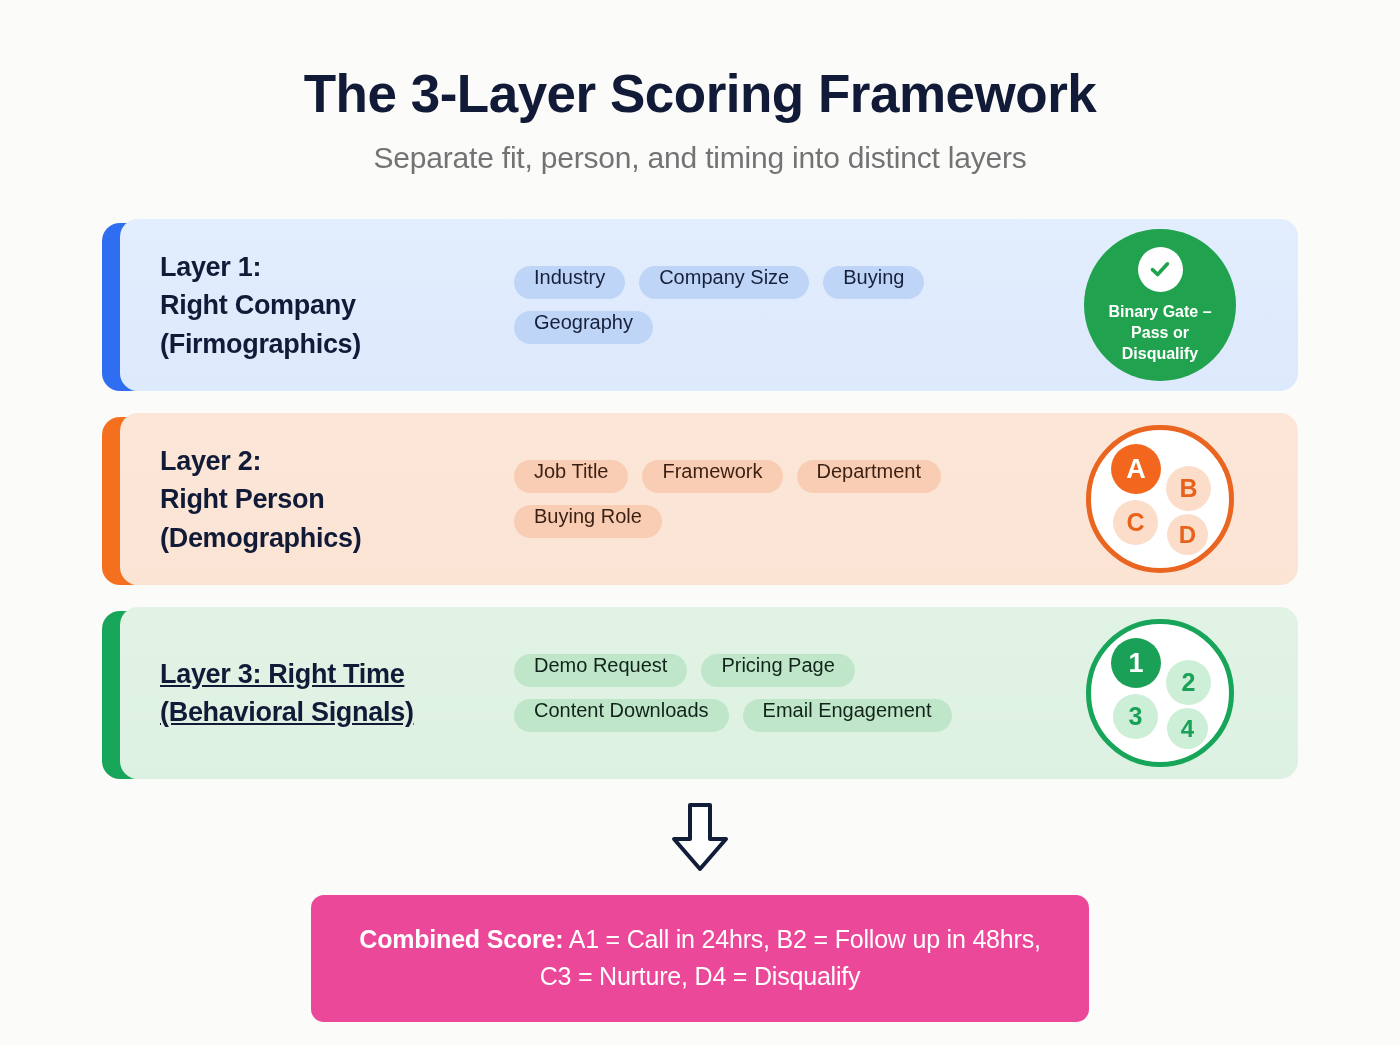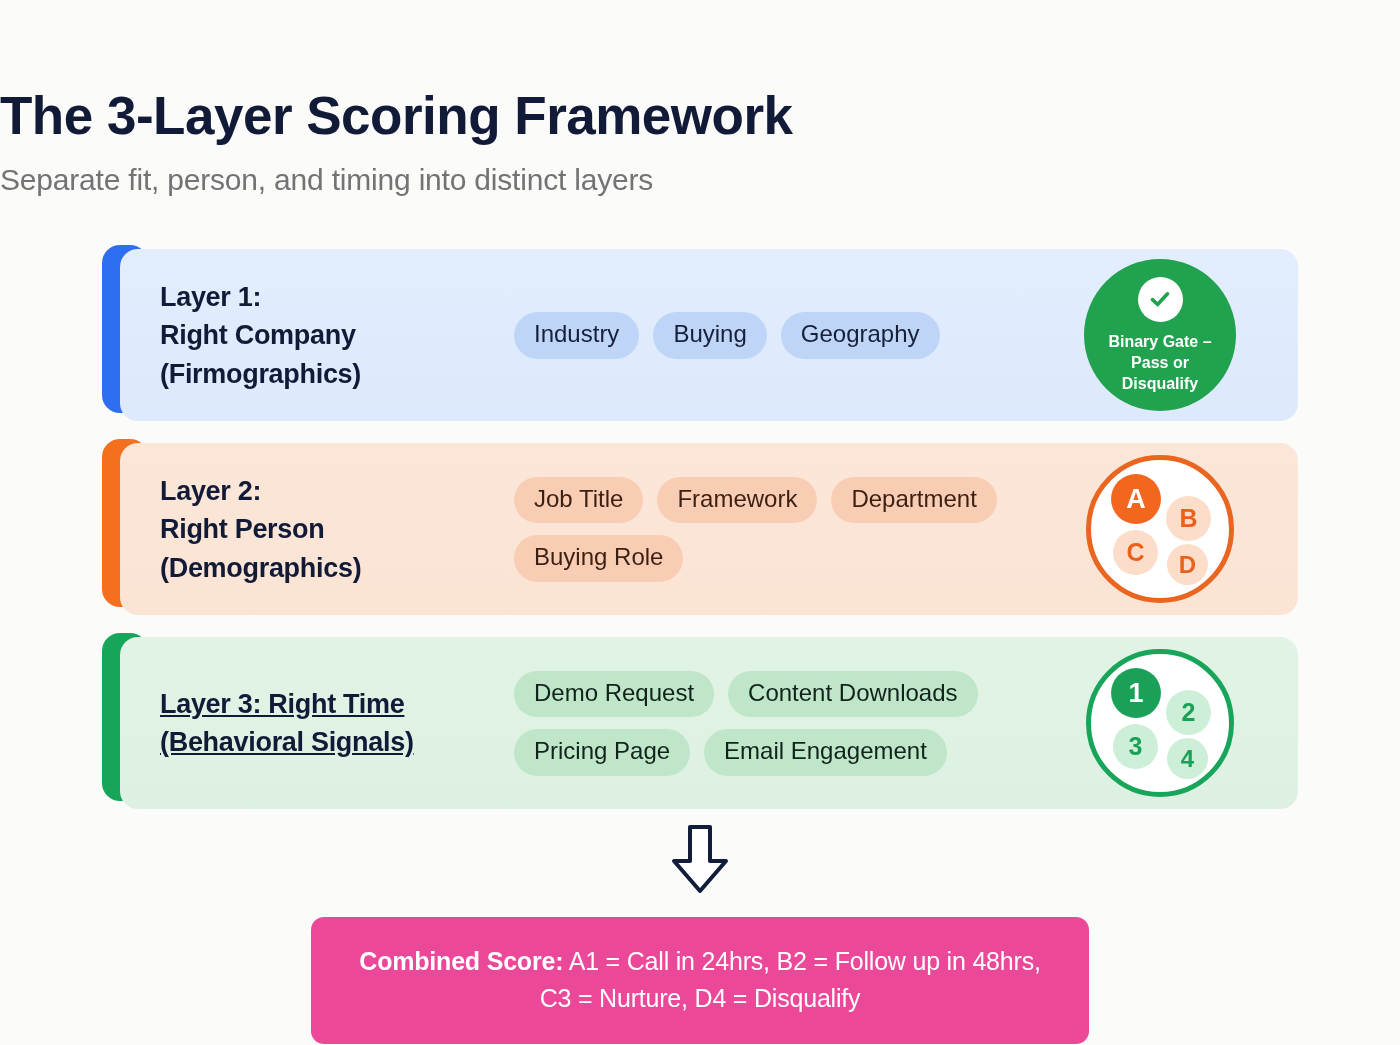--- a/index.html
+++ b/index.html
@@ -6,21 +6,21 @@
   html, body {
     width: 1400px;
     height: 1045px;
     background: #fbfbfa;
     font-family: "Liberation Sans", sans-serif;
     overflow: hidden;
   }
   .page { position: relative; width: 1400px; height: 1045px; }
 
   
-  .header { text-align: left; padding-top: 86px; }
+  .header { text-align: center; padding-top: 64px; }
   .title {
     font-size: 53px;
     font-weight: bold;
     color: #111a36;
     letter-spacing: -0.5px;
     line-height: 1.12;
   }
   .subtitle {
     font-size: 30px;
     color: #737373;
@@ -39,21 +39,21 @@
   }
   .accent {
     position: absolute;
     left: 0; top: 4px;
     width: 46px; height: 168px;
     border-radius: 18px;
     z-index: 1;
   }
   .card {
     position: absolute;
-    left: 18px; top: 8px;
+    left: 18px; top: 0;
     width: 1178px; height: 172px;
     border-radius: 18px;
     z-index: 2;
     display: flex;
     align-items: center;
     padding-left: 40px;
     padding-right: 8px;
   }
   .card-title {
     font-size: 27px;
@@ -68,22 +68,22 @@
     flex: 1 1 auto;
     display: flex;
     flex-wrap: wrap;
     align-content: center;
     gap: 12px 14px;
     max-width: 580px;
     padding-left: 24px;
   }
   .tag {
     border-radius: 999px;
-    padding: 9px 20px 11px 20px;
-    font-size: 24px;
+    padding: 0 20px 11px 20px;
+    font-size: 20px;
     line-height: 1.1;
     white-space: nowrap;
   }
   .badge-slot {
     flex: 0 0 180px;
     display: flex;
     align-items: center;
     justify-content: center;
   }
 
@@ -198,20 +198,21 @@
   </div>
 
   <div class="layers">
 
     <div class="layer-row l1">
       <div class="accent"></div>
       <div class="card">
         <div class="card-title">Layer 1:<br>Right Company<br>(Firmographics)</div>
         <div class="tags">
           <span class="tag">Industry</span>
+          <span class="tag">Company Size</span>
           <span class="tag">Buying</span>
           <span class="tag">Geography</span>
         </div>
         <div class="badge-slot">
           <div class="gate">
             <div class="check-wrap">
               <svg width="28" height="28" viewBox="0 0 28 28" aria-hidden="true">
                 <path d="M6.5 14.6 L11.6 19.5 L21.5 8.8" fill="none" stroke="#21a24e" stroke-width="3.6" stroke-linecap="round" stroke-linejoin="round"></path>
               </svg>
             </div>
@@ -241,22 +242,22 @@
         </div>
       </div>
     </div>
 
     <div class="layer-row l3">
       <div class="accent"></div>
       <div class="card">
         <div class="card-title">Layer 3: Right Time<br>(Behavioral Signals)</div>
         <div class="tags">
           <span class="tag">Demo Request</span>
+          <span class="tag">Pricing Page</span>
           <span class="tag">Content Downloads</span>
-          <span class="tag">Pricing Page</span>
           <span class="tag">Email Engagement</span>
         </div>
         <div class="badge-slot">
           <div class="ring green">
             <div class="node a">1</div>
             <div class="node b">2</div>
             <div class="node c">3</div>
             <div class="node d">4</div>
           </div>
         </div>

